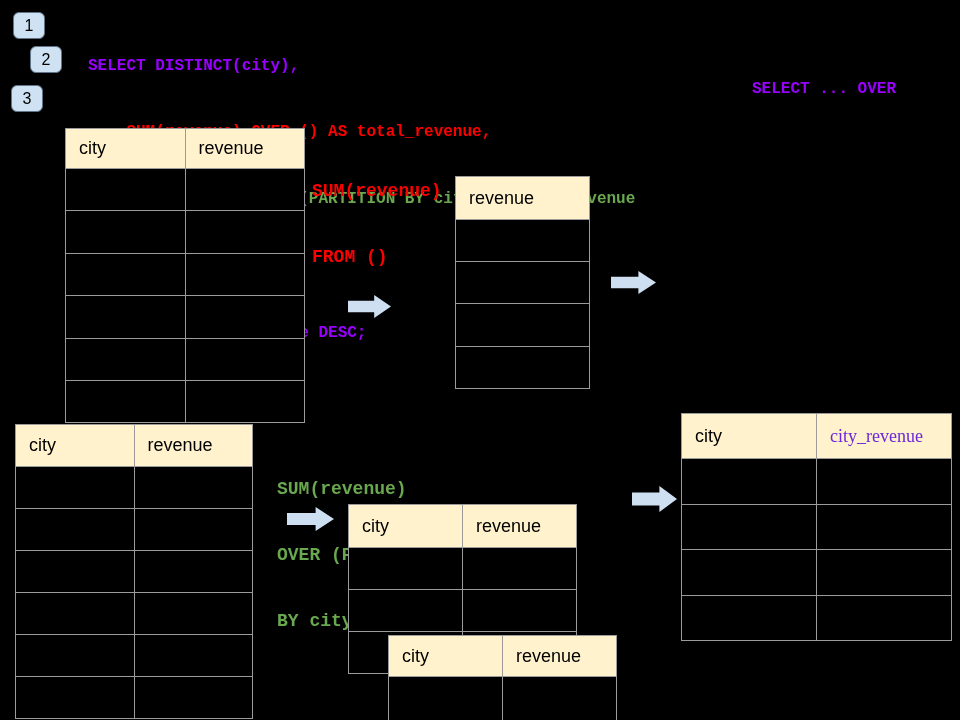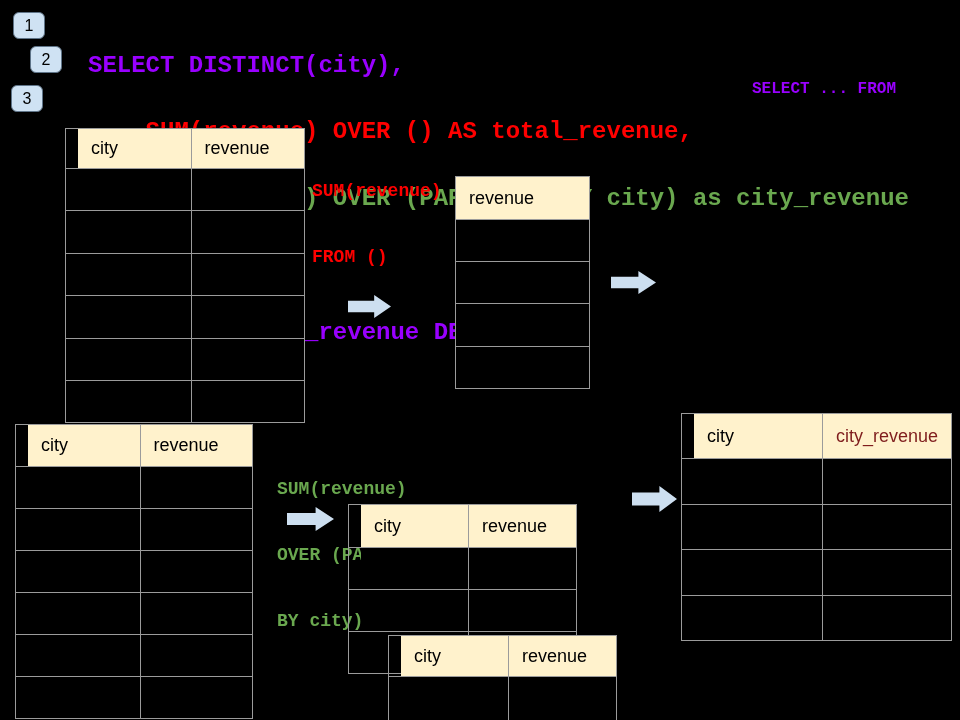--- a/index.html
+++ b/index.html
@@ -17,39 +17,39 @@
     font:16px "Liberation Sans", sans-serif;color:#000;
   }
   #badge1{left:13px;top:12px;}
   #badge2{left:30px;top:46px;}
   #badge3{left:11px;top:85px;}
   
   .code{
     position:absolute;white-space:pre;
     font-family:"Liberation Mono", monospace;font-weight:bold;
   }
-  #code-main{left:88px;top:10px;font-size:24px;line-height:22.3px;}
+  #code-main{left:88px;top:10px;font-size:16px;line-height:22.3px;}
   #code-side{left:752px;top:34px;font-size:16px;line-height:22px;}
   #ann-total{left:312px;top:136px;font-size:18px;line-height:22px;}
   #ann-part{left:277px;top:434px;font-size:18px;line-height:22px;}
   
   .tbl{
     position:absolute;box-sizing:border-box;
     border:1px solid var(--tb);
   }
   .thead{display:flex;border-bottom:1px solid var(--tb);}
   .trow{display:flex;}
   .trow:not(:last-child){border-bottom:1px solid var(--tb);}
   .th{
     flex:1;display:flex;align-items:center;padding-left:13px;
     font:18px "Liberation Sans", sans-serif;color:#000;
     box-sizing:border-box;
   }
   .td{flex:1;background:#000;box-sizing:border-box;}
-  .th:not(:last-child),.td:not(:last-child){border-right:1px solid var(--tb);margin-left:12px;}
+  .th:not(:last-child),.td:not(:last-child){border-right:1px solid var(--tb);}
   #tbl-a{left:65px; top:128px;width:240px;}
   #tbl-b{left:455px;top:176px;width:135px;}
   #tbl-c{left:15px; top:424px;width:238px;}
   #tbl-d{left:348px;top:504px;width:229px;z-index:1;}
   #tbl-e{left:388px;top:635px;width:229px;z-index:2;}
   #tbl-f{left:681px;top:413px;width:271px;}
   
   .arrow{position:absolute;}
   .arrow svg{width:100%;height:100%;display:block;}
   #arrow1{left:348px;top:295px;width:43px;height:23px;}
@@ -66,21 +66,21 @@
 
 <div class="code" id="code-main">
   <div style="color: rgb(153, 0, 255);">SELECT DISTINCT(city),</div>
   <div style="color: rgb(255, 0, 0);">    SUM(revenue) OVER () AS total_revenue,</div>
   <div style="color: rgb(106, 168, 79);">    SUM(revenue) OVER (PARTITION BY city) as city_revenue</div>
   <div style="color: rgb(153, 0, 255);">  FROM rides</div>
   <div style="color: rgb(153, 0, 255);">  ORDER by city_revenue DESC;</div>
 </div>
 
 <div class="code" id="code-side" style="color: rgb(153, 0, 255);">
-  <div>SELECT ... FROM</div>
+  <div>SELECT ... OVER</div>
 </div>
 
 <div class="code" id="ann-total" style="color: rgb(255, 0, 0);">
   <div>SUM(revenue)</div>
   <div>FROM ()</div>
 </div>
 
 <div class="code" id="ann-part" style="color: rgb(106, 168, 79);">
   <div>SUM(revenue)</div>
   <div>OVER (PARTITION</div>
@@ -188,21 +188,21 @@
       <div class="th" style="background: rgb(255, 242, 204); color: rgb(0, 0, 0);">revenue</div>
     </div>
     <div class="trow" style="height: 43px;">
       <div class="td"></div>
       <div class="td"></div>
     </div>
   </div>
 <div class="tbl" id="tbl-f">
     <div class="thead" style="height: 44px;">
       <div class="th" style="background: rgb(255, 242, 204); color: rgb(0, 0, 0);">city</div>
-      <div class="th" style="background: rgb(255, 242, 204); color: #7f1d1d;">city_revenue</div>
+      <div class="th" style="background: rgb(255, 242, 204); color: #6d28d9; font-family: Liberation Serif, serif;">city_revenue</div>
     </div>
     <div class="trow" style="height: 44.5px;">
       <div class="td"></div>
       <div class="td"></div>
     </div>
     <div class="trow" style="height: 44.5px;">
       <div class="td"></div>
       <div class="td"></div>
     </div>
     <div class="trow" style="height: 44.5px;">

